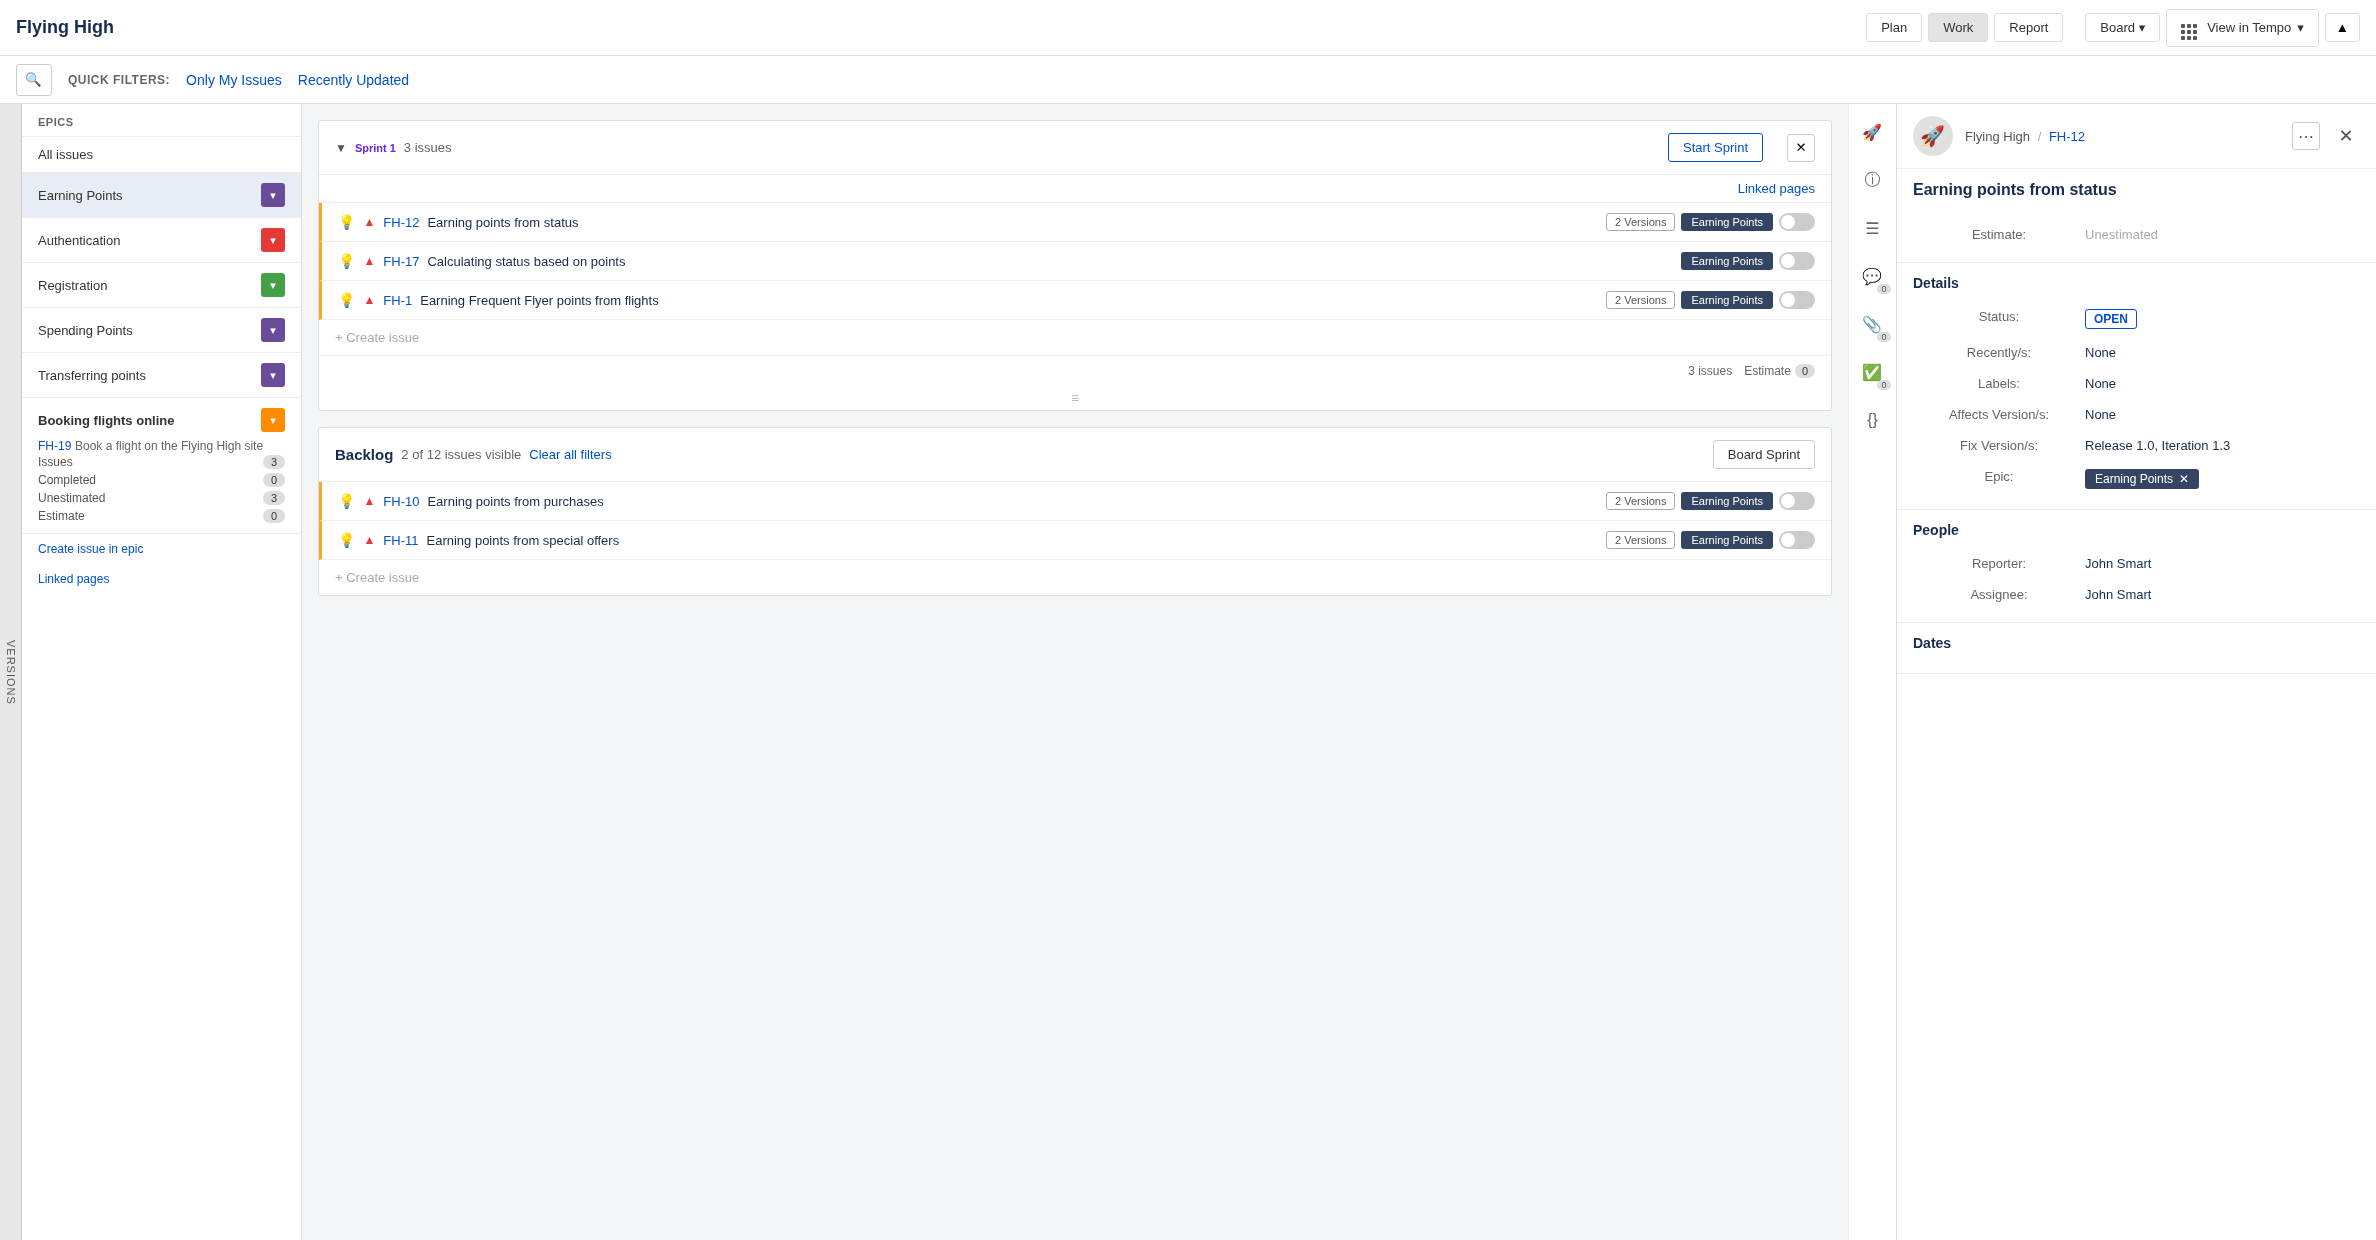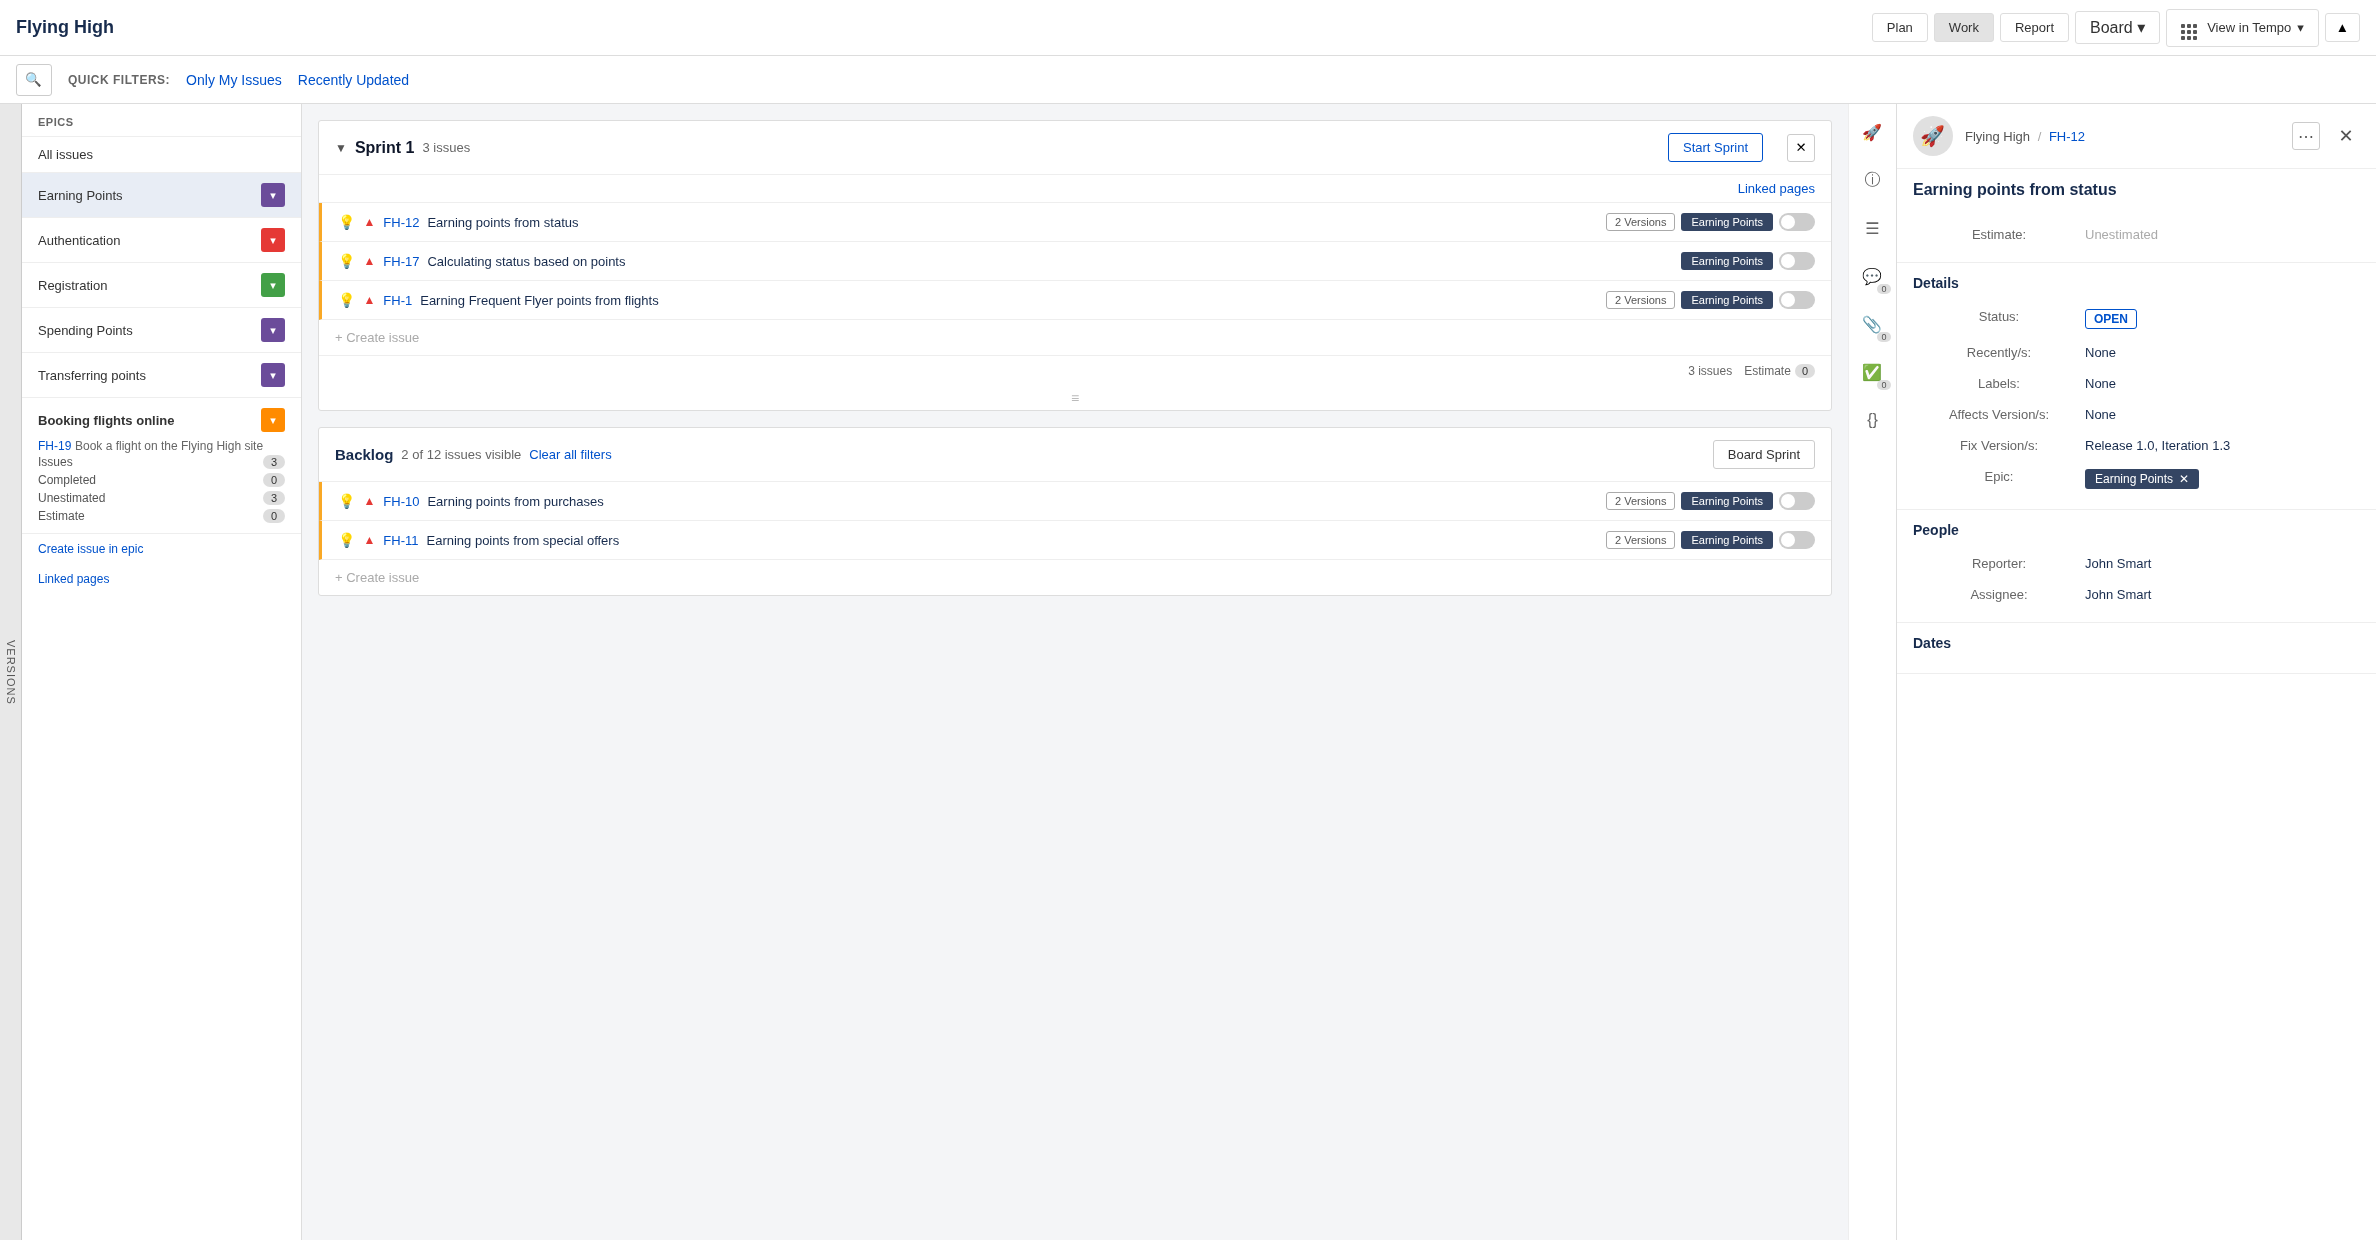--- a/index.html
+++ b/index.html
@@ -11,21 +11,21 @@
       background: #fff; border-bottom: 1px solid #ddd;
       padding: 0 16px; height: 56px;
     }
     .app-title { font-size: 18px; font-weight: 600; color: #172b4d; }
     .header-nav { display: flex; align-items: center; gap: 6px; }
     .nav-btn {
       padding: 6px 14px; border: 1px solid #ddd; background: #fff;
       border-radius: 3px; cursor: pointer; font-size: 13px; color: #333;
     }
     .nav-btn.active { background: #e3e3e3; }
-    .nav-btn-board { padding: 6px 14px; border: 1px solid #ddd; background: #fff; border-radius: 3px; cursor: pointer; font-size: 16px; color: #333; }
+    .nav-btn-board { padding: 6px 14px; border: 1px solid #ddd; background: #fff; border-radius: 3px; cursor: pointer; font-size: 13px; color: #333; margin-left: 16px; }
     .view-in-tempo {
       display: flex; align-items: center; gap: 6px;
       padding: 6px 14px; border: 1px solid #ddd; background: #fff;
       border-radius: 3px; cursor: pointer; font-size: 13px; color: #333;
     }
     .grid-icon { display: inline-grid; grid-template-columns: repeat(3,4px); gap: 2px; margin-right: 4px; }
     .grid-dot { width: 4px; height: 4px; background: #555; border-radius: 1px; }
     .chevron-up-btn { padding: 6px 10px; border: 1px solid #ddd; background: #fff; border-radius: 3px; cursor: pointer; }
 
     
@@ -98,21 +98,21 @@
     }
 
     
     .sprint-section { background: #fff; border: 1px solid #ddd; border-radius: 3px; margin-bottom: 16px; }
     .sprint-header {
       display: flex; align-items: center; justify-content: space-between;
       padding: 12px 16px; border-bottom: 1px solid #eee;
     }
     .sprint-title-area { display: flex; align-items: center; gap: 8px; }
     .sprint-chevron { color: #555; cursor: pointer; font-size: 12px; }
-    .sprint-name { font-size: 16px; font-weight: 600; color: #0f172a; }
+    .sprint-name { font-size: 11px; font-weight: 600; color: #6d28d9; }
     .sprint-count { font-size: 13px; color: #666; }
     .sprint-actions { display: flex; align-items: center; gap: 24px; }
     .start-sprint-btn {
       padding: 6px 14px; background: #fff; border: 1px solid #0052cc;
       color: #0052cc; border-radius: 3px; cursor: pointer; font-size: 13px;
     }
     .sprint-close-btn {
       width: 28px; height: 28px; border: 1px solid #ccc; background: #fff;
       border-radius: 3px; cursor: pointer; display: flex; align-items: center; justify-content: center;
     }

